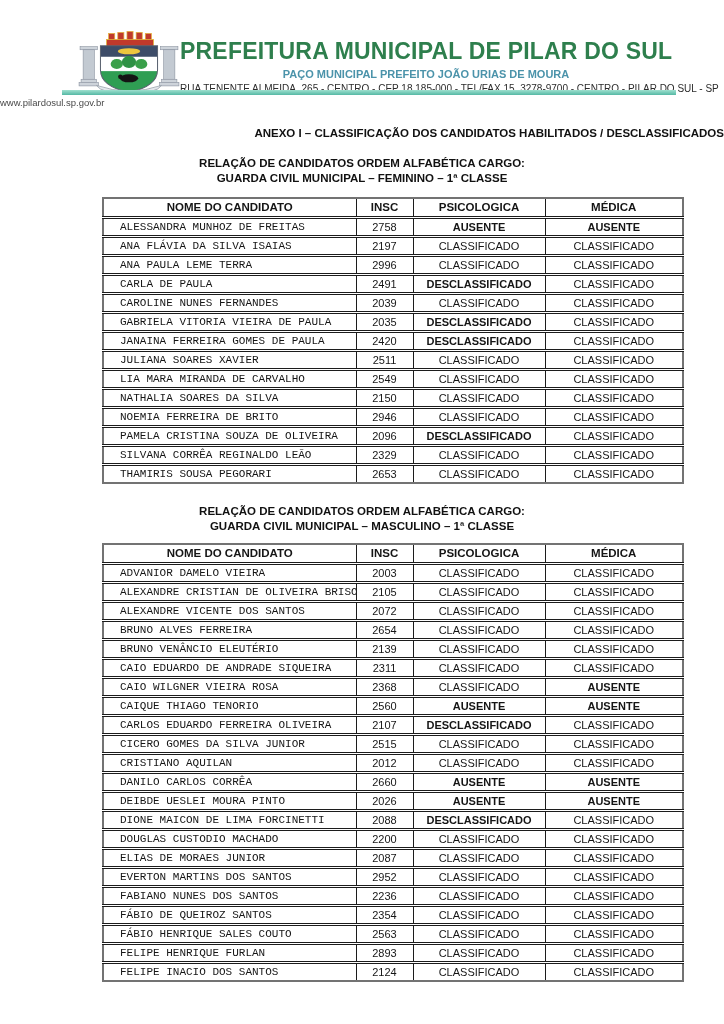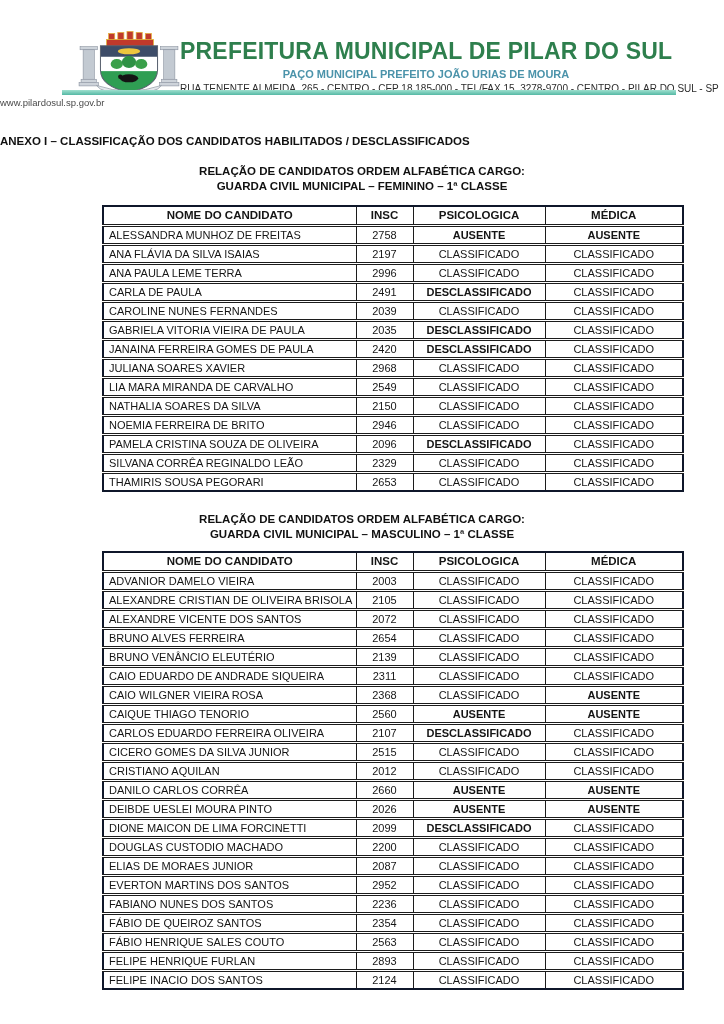--- a/index.html
+++ b/index.html
@@ -29,47 +29,47 @@
   .divider {
     position: absolute; left: 62px; top: 90px; width: 614px; height: 5px;
     background: linear-gradient(#9fe0cf, #55b8a4);
   }
   .website {
     position: absolute; left: 0; top: 97px; width: 700px;
     font-size: 9.5px; color: #4a4a4a;
   }
 
   
-  .doc-title { margin-top: 22px; text-align: left; font-weight: bold; font-size: 11.5px; line-height: 15px; color: #111; }
+  .doc-title { margin-top: 14px; text-align: right; font-weight: bold; font-size: 11.5px; line-height: 15px; color: #111; }
   .section-heading { text-align: center; font-weight: bold; font-size: 11.5px; line-height: 15px; color: #111; }
   .section-heading.first { margin-top: 15px; }
   .section-heading.second { margin-top: 20px; }
 
   
   table.cand {
     border-collapse: collapse; table-layout: fixed;
     width: 580px; margin-left: 102px;
     font-size: 11px; color: #151515;
-    border: 2px solid #0f172a;
+    border: 2px solid #737373;
   }
   table.cand.t1 { margin-top: 11px; }
   table.cand.t2 { margin-top: 9px; }
   .cand th {
     border: 1px solid #1c1c1c;
     font-weight: bold; font-size: 11.5px;
     height: 17px; line-height: 15px; padding: 1px 4px;
     text-align: center;
   }
   .cand td {
     border: 1px solid #1c1c1c;
     border-top: 3px double #1c1c1c;
     height: 14px; line-height: 14px; padding: 1px 5px;
     white-space: nowrap; overflow: hidden;
   }
-  .cand td.c-name { text-align: left; padding-left: 5px; }
+  .cand td.c-name { text-align: left; padding-left: 16px; font-family: Liberation Mono, monospace; }
   .cand td.c-insc, .cand td.c-status { text-align: center; }
   .cand td.emph { font-weight: bold; }
 </style>
 </head>
 <body>
 
 <div class="page">
 
   <header class="letterhead">
 
@@ -192,21 +192,21 @@
             <td class="c-status">CLASSIFICADO</td>
           </tr>
           <tr>
             <td class="c-name">JANAINA FERREIRA GOMES DE PAULA</td>
             <td class="c-insc">2420</td>
             <td class="c-status emph">DESCLASSIFICADO</td>
             <td class="c-status">CLASSIFICADO</td>
           </tr>
           <tr>
             <td class="c-name">JULIANA SOARES XAVIER</td>
-            <td class="c-insc">2968</td>
+            <td class="c-insc">2511</td>
             <td class="c-status">CLASSIFICADO</td>
             <td class="c-status">CLASSIFICADO</td>
           </tr>
           <tr>
             <td class="c-name">LIA MARA MIRANDA DE CARVALHO</td>
             <td class="c-insc">2549</td>
             <td class="c-status">CLASSIFICADO</td>
             <td class="c-status">CLASSIFICADO</td>
           </tr>
           <tr>
@@ -336,21 +336,21 @@
             <td class="c-status emph">AUSENTE</td>
           </tr>
           <tr>
             <td class="c-name">DEIBDE UESLEI MOURA PINTO</td>
             <td class="c-insc">2026</td>
             <td class="c-status emph">AUSENTE</td>
             <td class="c-status emph">AUSENTE</td>
           </tr>
           <tr>
             <td class="c-name">DIONE MAICON DE LIMA FORCINETTI</td>
-            <td class="c-insc">2099</td>
+            <td class="c-insc">2088</td>
             <td class="c-status emph">DESCLASSIFICADO</td>
             <td class="c-status">CLASSIFICADO</td>
           </tr>
           <tr>
             <td class="c-name">DOUGLAS CUSTODIO MACHADO</td>
             <td class="c-insc">2200</td>
             <td class="c-status">CLASSIFICADO</td>
             <td class="c-status">CLASSIFICADO</td>
           </tr>
           <tr>

